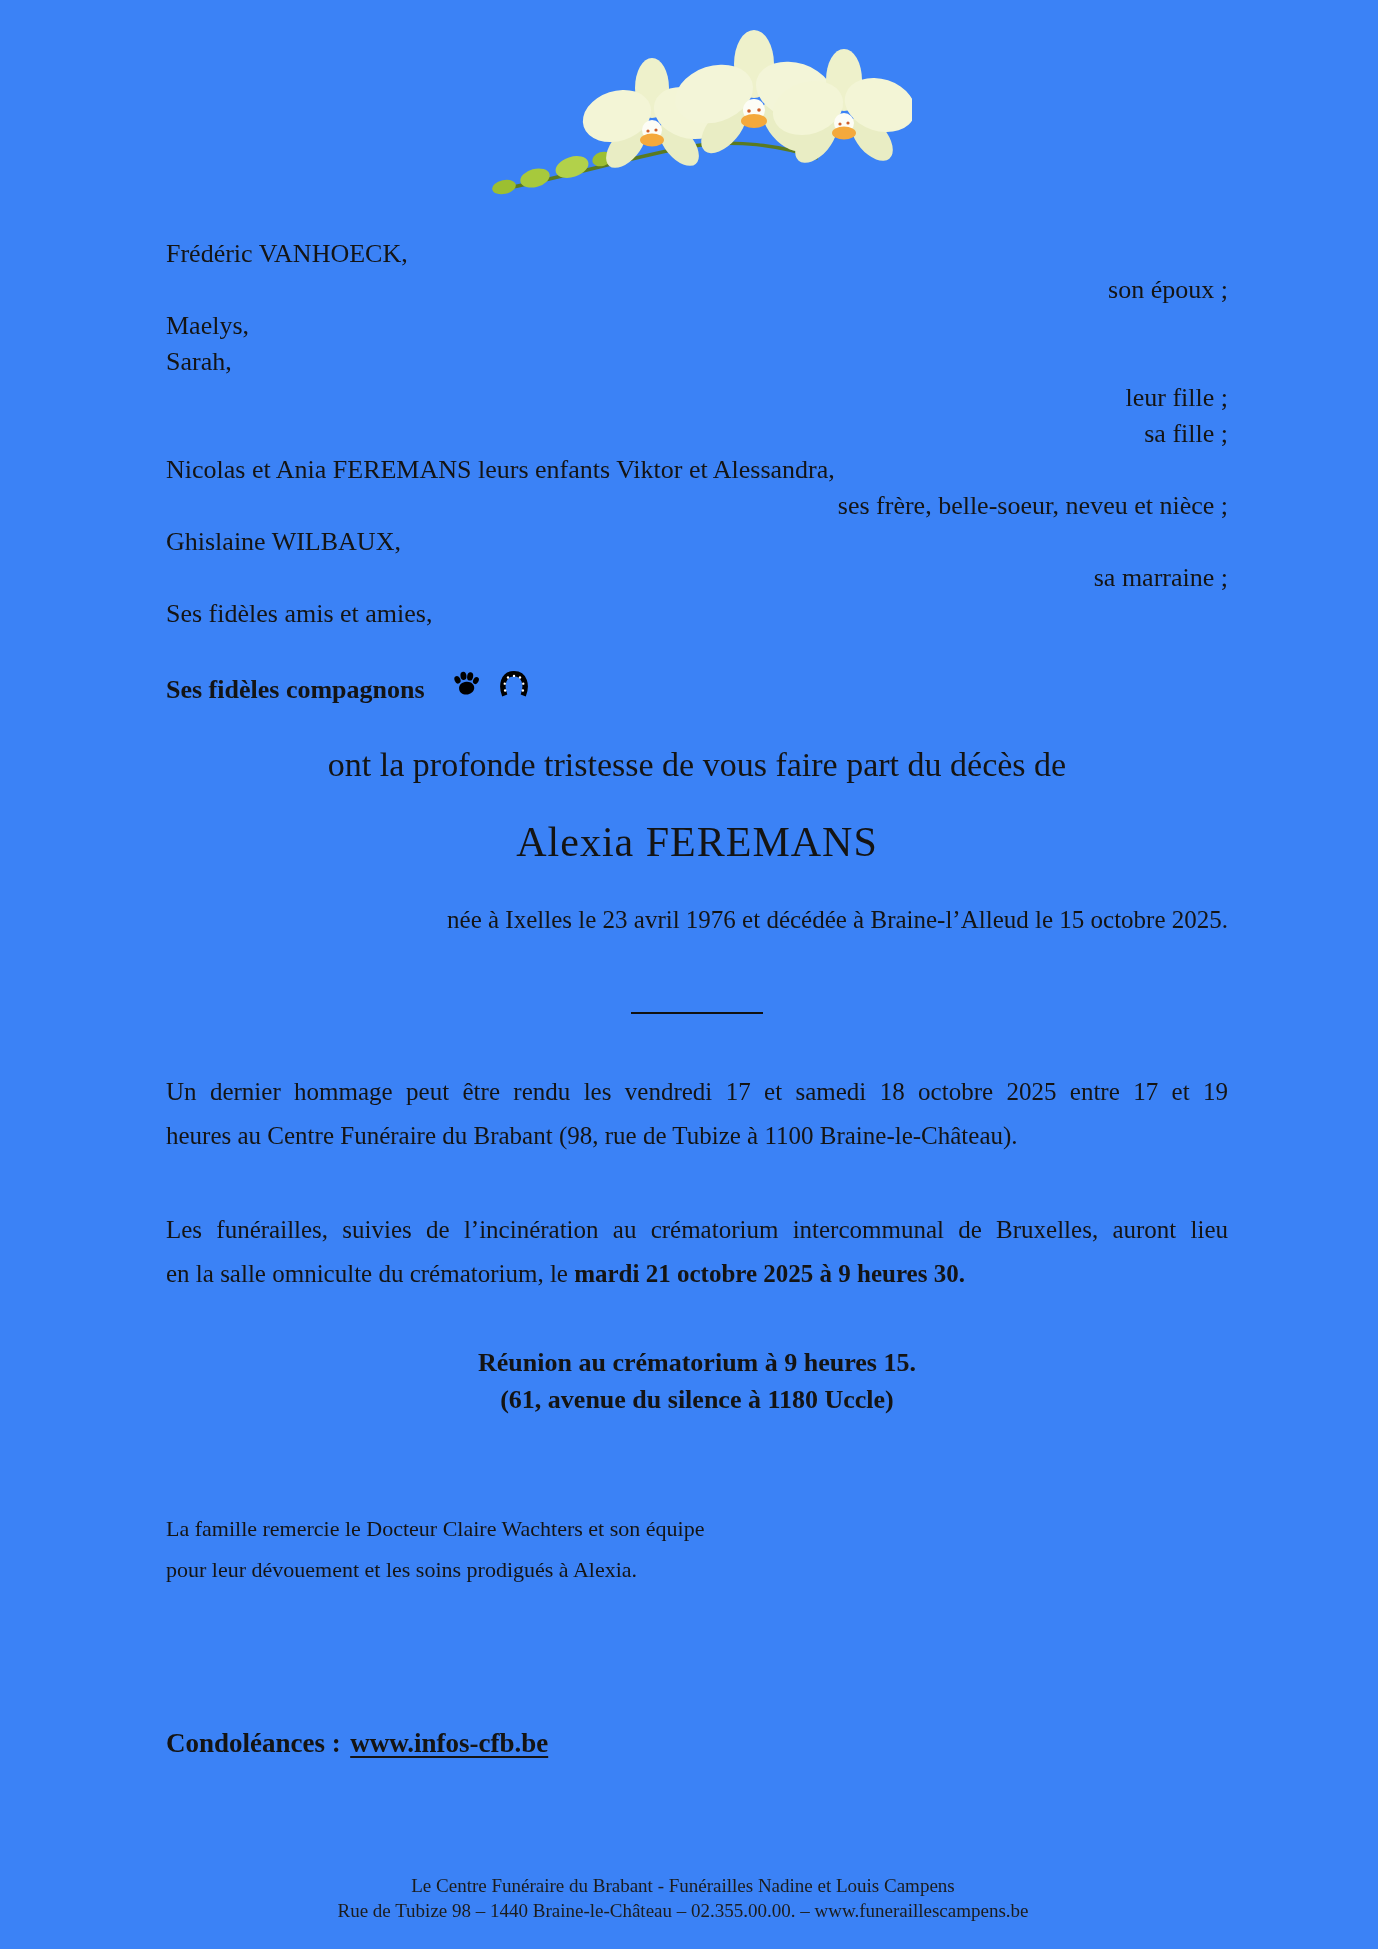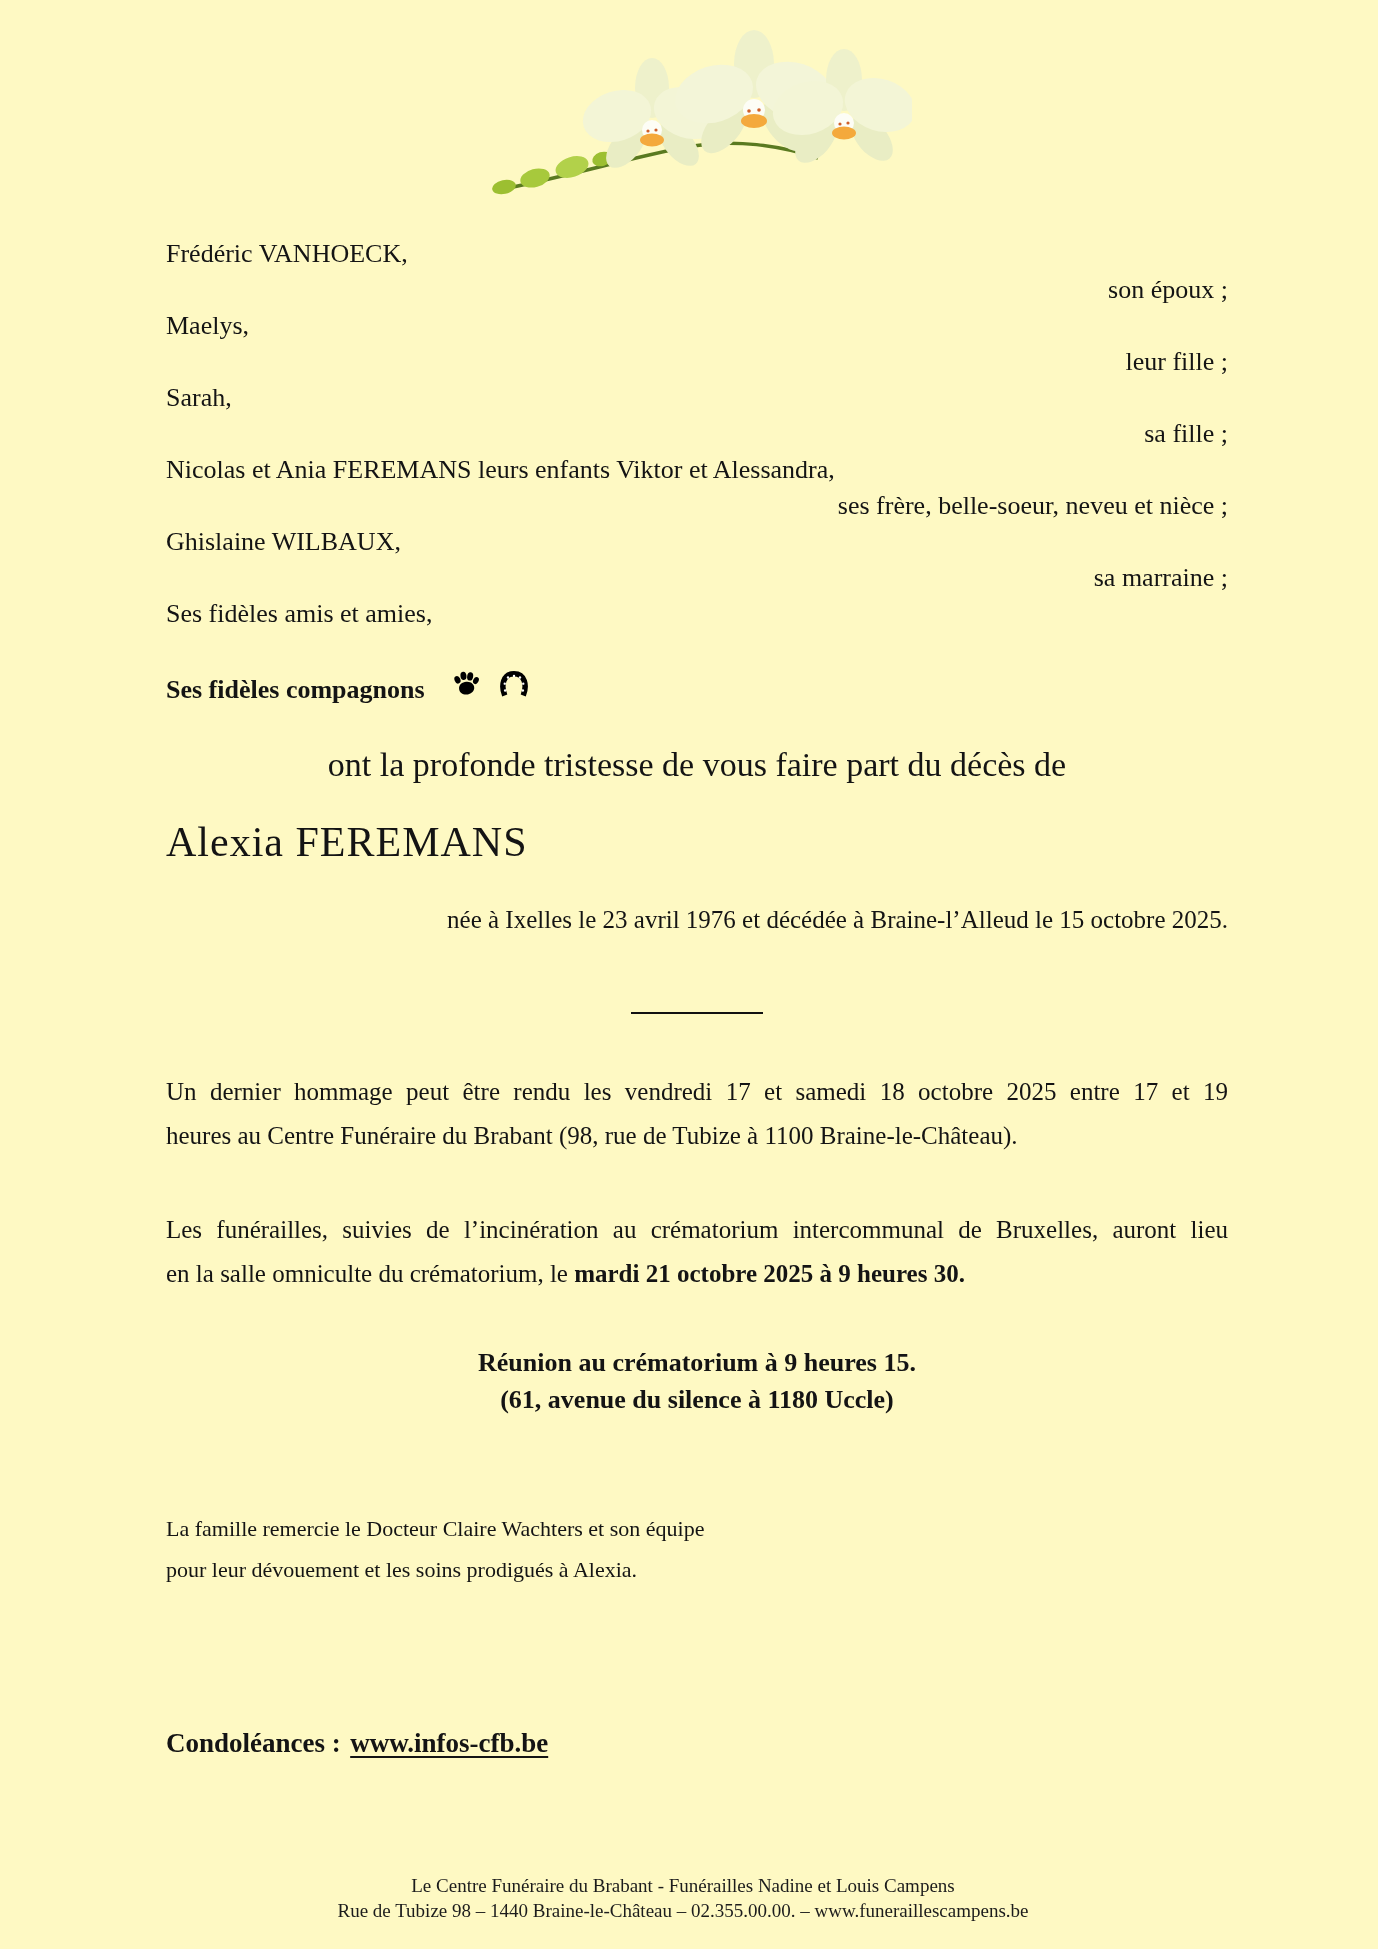--- a/index.html
+++ b/index.html
@@ -1,21 +1,21 @@
 <!DOCTYPE html>
 <html><head>
 <meta charset="utf-8">
 <style>
   html, body { margin: 0; padding: 0; background: #e8e8e8; }
   .page {
     position: relative;
     width: 1378px;
     height: 1949px;
     margin: 0 auto;
-    background: #fef9c3;
+    background: #3b82f6;
     box-sizing: border-box;
     padding: 0 150px 0 166px;
     font-family: "Liberation Serif", "DejaVu Serif", serif;
     color: #141414;
     overflow: hidden;
   }
   
   .flower-wrap {
     margin: 28px auto 0 auto;
     width: 430px;
@@ -24,21 +24,21 @@
   
   .family { margin-top: 22px; font-size: 26px; }
   .family .line { height: 36px; line-height: 36px; white-space: nowrap; }
   .family .relation { text-align: right; }
   .companions { margin-top: 38px; height: 40px; line-height: 40px; white-space: nowrap; font-weight: bold; }
   .companions .icon { display: inline-block; vertical-align: middle; margin-top: -6px; }
   .icon-paw { margin-left: 20px; }
   .icon-horseshoe { margin-left: 10px; }
   
   .intro { margin-top: 36px; text-align: center; font-size: 34px; }
-  .deceased-name { margin-top: 34px; font-size: 42px; letter-spacing: 1px; }
+  .deceased-name { margin-top: 34px; text-align: center; font-size: 42px; letter-spacing: 1px; }
   .life-dates { margin-top: 40px; text-align: right; font-size: 25px; }
   .divider {
     margin: 78px auto 0 auto;
     width: 132px;
     border: 0;
     border-top: 2px solid #111;
   }
   
   .para { font-size: 25px; line-height: 44px; }
   .viewing { margin-top: 56px; }
@@ -104,22 +104,22 @@
       <ellipse cx="362" cy="105" rx="12" ry="6.5" fill="#f4a93c"></ellipse>
       <circle cx="358" cy="96" r="1.6" fill="#cf5f2a"></circle>
       <circle cx="366" cy="95" r="1.6" fill="#cf5f2a"></circle>
     </svg>
   </div>
 
   <div class="family">
     <div class="line name">Frédéric VANHOECK,</div>
     <div class="line relation">son époux ;</div>
     <div class="line name">Maelys,</div>
+    <div class="line name">Sarah,</div>
     <div class="line relation">leur fille ;</div>
-    <div class="line name">Sarah,</div>
     <div class="line relation">sa fille ;</div>
     <div class="line name">Nicolas et Ania FEREMANS leurs enfants Viktor et Alessandra,</div>
     <div class="line relation">ses frère, belle-soeur, neveu et nièce ;</div>
     <div class="line name">Ghislaine WILBAUX,</div>
     <div class="line relation">sa marraine ;</div>
     <div class="line name">Ses fidèles amis et amies,</div>
 
     <div class="companions">
       <span>Ses fidèles compagnons</span>
       <span class="icon icon-paw">

